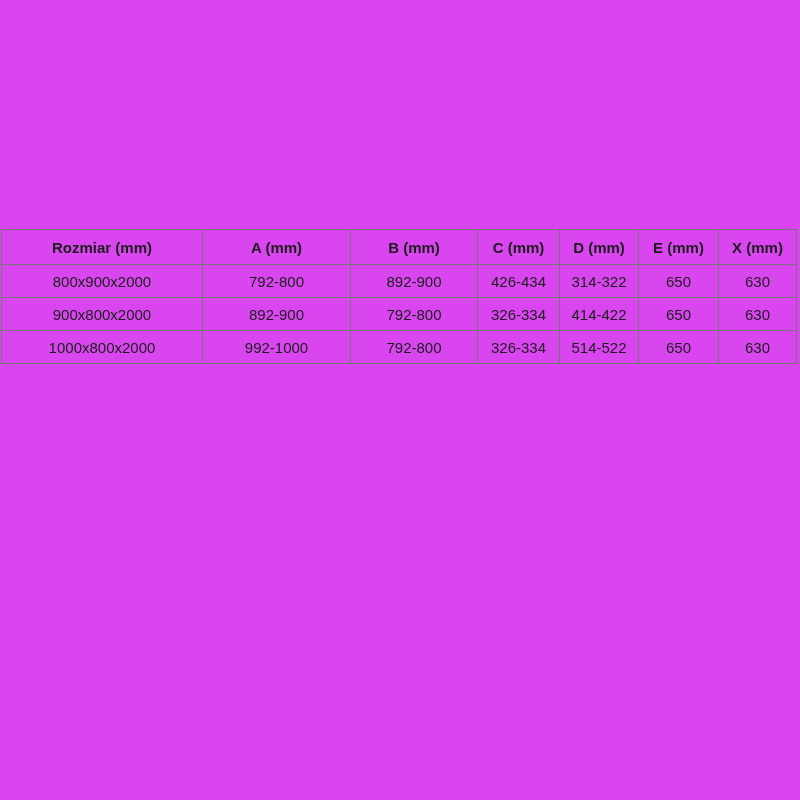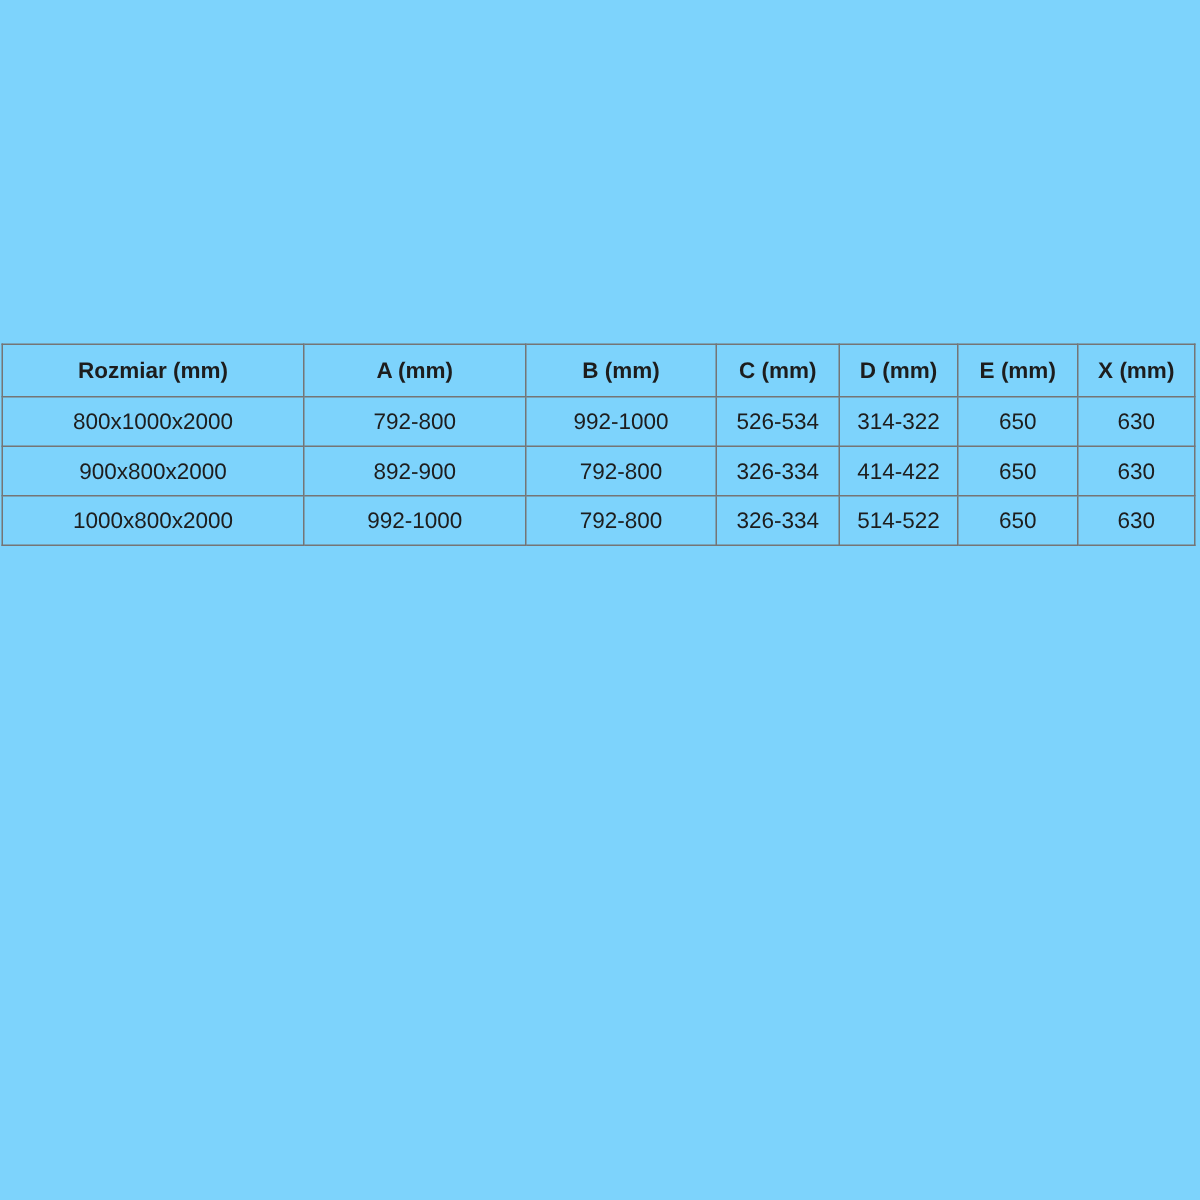--- a/index.html
+++ b/index.html
@@ -4,21 +4,21 @@
 <style>
   html, body {
     margin: 0;
     padding: 0;
     background: #ffffff;
   }
   .canvas {
     position: relative;
     width: 800px;
     height: 800px;
-    background: #7dd3fc;
+    background: #d946ef;
     overflow: hidden;
     font-family: "Liberation Sans", sans-serif;
   }
   table.spec-table {
     position: absolute;
     left: 1px;
     top: 229px;
     width: 795px;
     border-collapse: collapse;
     table-layout: fixed;
@@ -64,30 +64,30 @@
         <th>A (mm)</th>
         <th>B (mm)</th>
         <th>C (mm)</th>
         <th>D (mm)</th>
         <th>E (mm)</th>
         <th>X (mm)</th>
       </tr>
     </thead>
     <tbody id="table-body">
 
-
   <tr>
-    <td>800x1000x2000</td>
+    <td>800x900x2000</td>
     <td>792-800</td>
-    <td>992-1000</td>
-    <td>526-534</td>
+    <td>892-900</td>
+    <td>426-434</td>
     <td>314-322</td>
     <td>650</td>
     <td>630</td>
   </tr>
+
 
   <tr>
     <td>900x800x2000</td>
     <td>892-900</td>
     <td>792-800</td>
     <td>326-334</td>
     <td>414-422</td>
     <td>650</td>
     <td>630</td>
   </tr>

